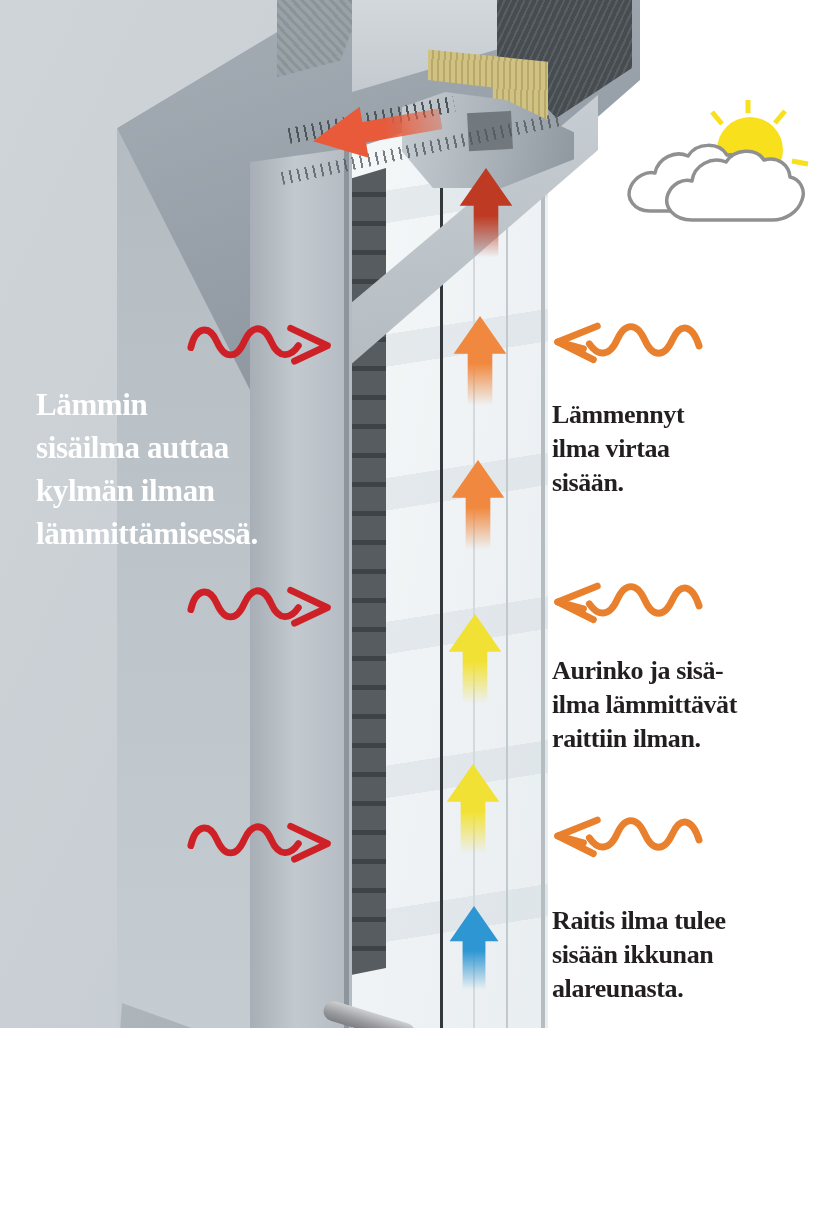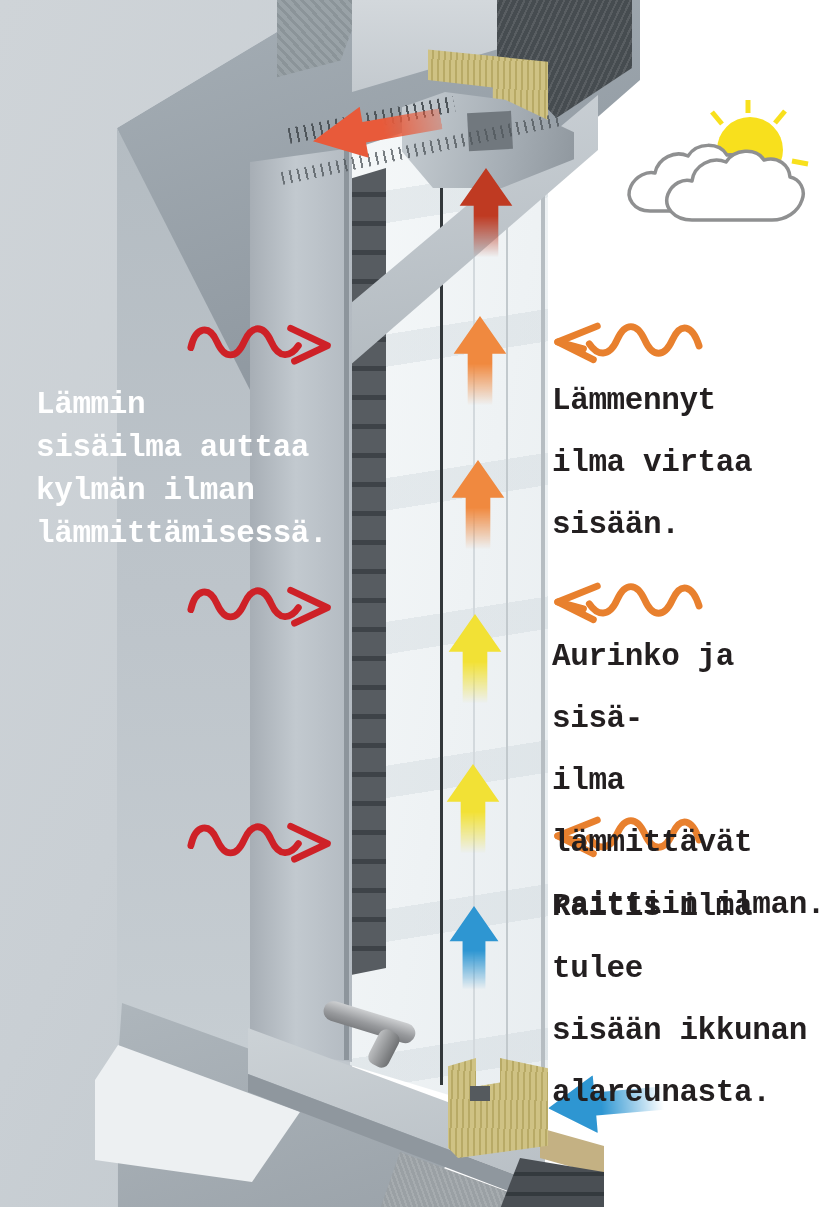--- a/index.html
+++ b/index.html
@@ -1,17 +1,17 @@
 <!DOCTYPE html>
 <html style="--caption-dark: #231f20; --caption-light: #ffffff; --arrow-hot: #bf3a22; --arrow-warm: #f0893f; --arrow-mild: #f2e135; --arrow-cold: #2e96d2; --arrow-exhaust: #e85a3a; --wavy-red: #ce2127; --wavy-orange: #e8802e; --sun-yellow: #f8e01d; --cloud-outline: #8f9091; --wall-gray: #c9cfd4; --wood-tan: #c9bc7c;"><head>
 <meta charset="utf-8">
 <style>
   html,body{margin:0;padding:0;background:#fff;}
-  .stage{position:relative;width:826px;height:1207px;background:#fff;overflow:hidden;
-         font-family:Liberation Mono, monospace;}
+  .stage{position:relative;width:826px;height:1028px;background:#fff;overflow:hidden;
+         font-family:Liberation Serif, serif;}
   .abs{position:absolute;}
 
   
   .wall-main{left:0;top:0;width:352px;height:1209px;
     background:linear-gradient(105deg,#cdd2d7 0%,#c7cdd2 45%,#bfc6cc 100%);}
   .soffit{left:100px;top:0;width:540px;height:460px;
     clip-path:polygon(17px 128px,230px 0,540px 0,540px 80px,460px 150px,150px 452px);
     background:linear-gradient(160deg,#a6afb6 0%,#929ba3 60%,#879099 100%);}
   .wall-front{left:0;top:0;width:352px;height:1209px;
     clip-path:polygon(0 0,330px 0,117px 128px,117px 1209px,0 1209px);
@@ -102,21 +102,21 @@
             mask-image:linear-gradient(90deg,#000 45%,rgba(0,0,0,0) 98%);}
   .a-exhaust{background:var(--arrow-exhaust);transform:rotate(-10deg);
     -webkit-mask-image:linear-gradient(90deg,#000 55%,rgba(0,0,0,.4) 100%);
             mask-image:linear-gradient(90deg,#000 55%,rgba(0,0,0,.4) 100%);}
   .wavy{color:var(--wavy-red);}
   .wavy.orange{color:var(--wavy-orange);}
   .wavy svg{display:block;}
 
   
   .cap{white-space:pre-line;font-weight:bold;letter-spacing:-0.4px;}
-  .cap-dark{color:var(--caption-dark);font-size:31px;line-height:62px;}
+  .cap-dark{color:var(--caption-dark);font-size:26px;line-height:34px;margin-top:28px;}
   .cap-light{color:var(--caption-light);font-size:31px;line-height:43px;}
 </style>
 </head>
 <body>
 
 <div class="stage">
 
   <div class="abs wall-main"></div>
   <div class="abs soffit"></div>
   <div class="abs wall-front"></div>

